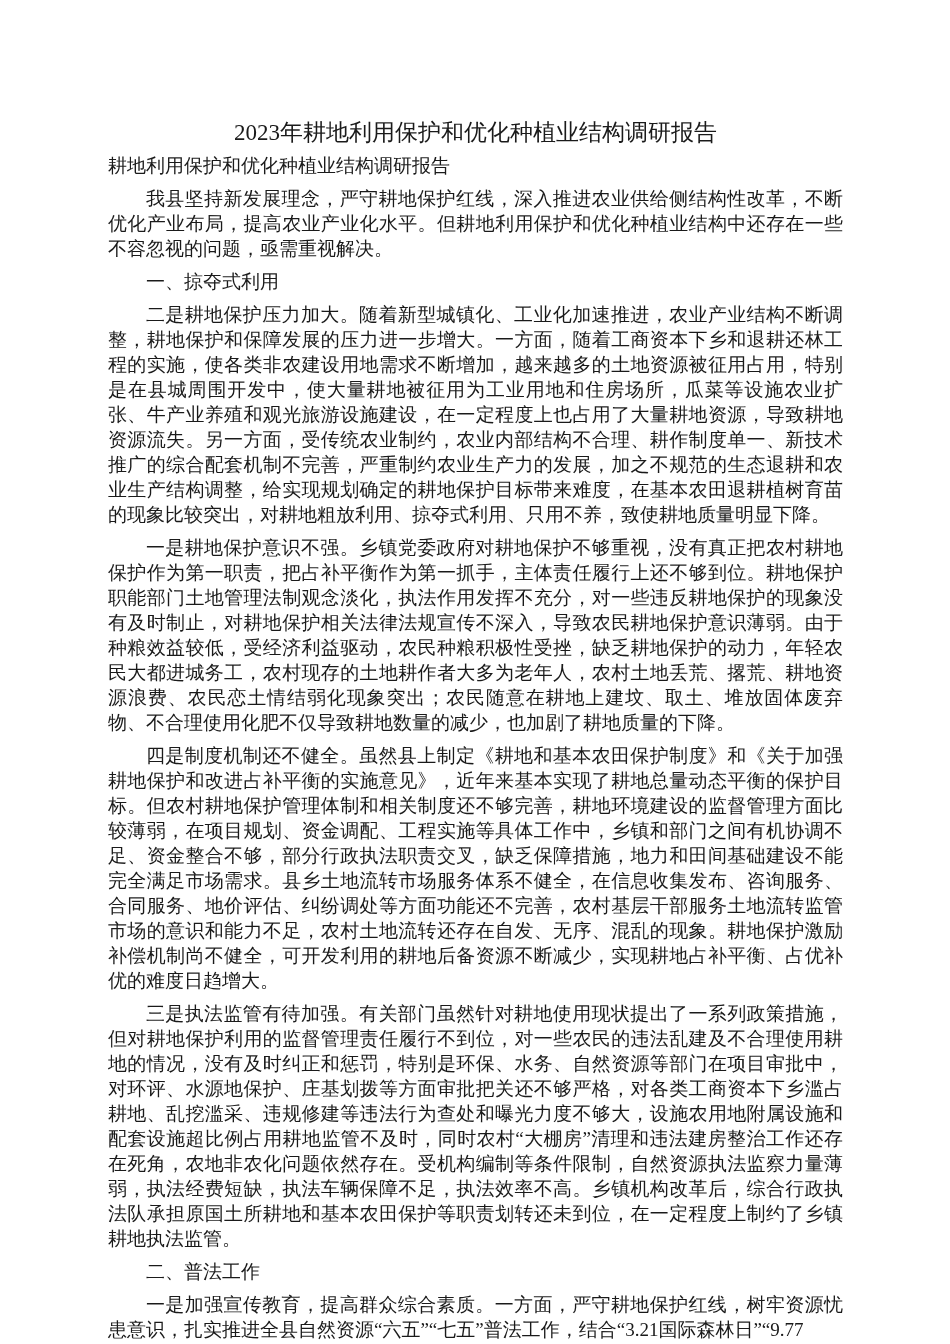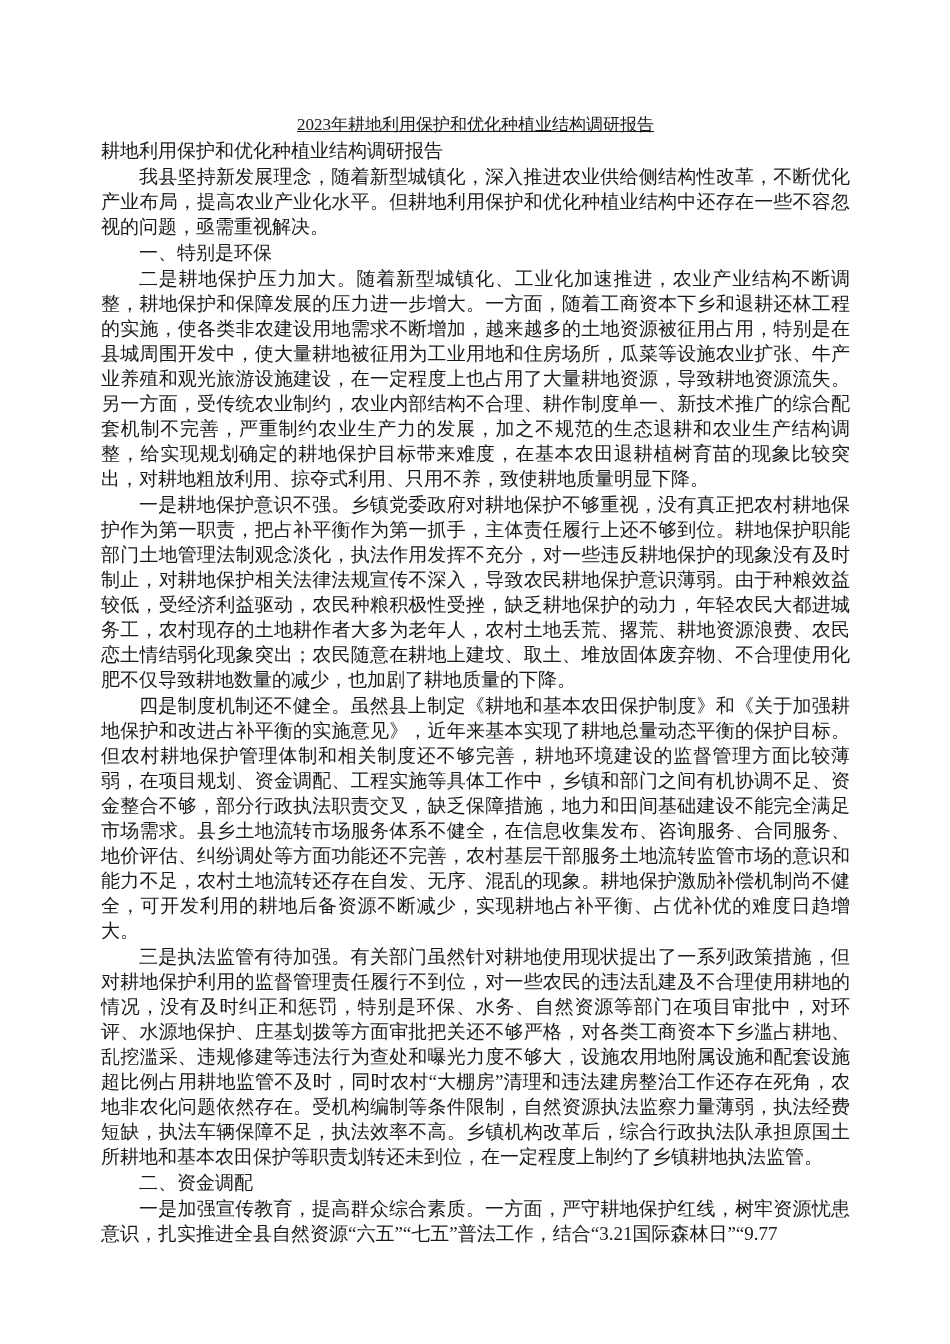--- a/index.html
+++ b/index.html
@@ -15,55 +15,54 @@
   }
   .page {
     box-sizing: border-box;
     width: 950px;
     height: 1344px;
     padding: 112px 99px 0 100px;
     background: #ffffff;
     overflow: hidden;
   }
   .doc-title {
-    margin: 0;
-    font-size: 17px;
+    margin: 8px;
+    font-size: 23px;
     line-height: 25px;
     font-weight: normal;
     text-align: center;
-    text-decoration: underline;
   }
   .doc-line {
-    margin: 1px;
+    margin: 8px;
     font-size: 19px;
     line-height: 25px;
     text-align: justify;
     text-justify: inter-character;
     word-break: break-all;
   }
   .indent {
     text-indent: 2em;
   }
 </style>
 </head>
 <body>
 
 <div class="page">
   <h1 class="doc-title">2023年耕地利用保护和优化种植业结构调研报告</h1>
 
   <p class="doc-line">耕地利用保护和优化种植业结构调研报告</p>
 
-  <p class="doc-line indent">我县坚持新发展理念，随着新型城镇化，深入推进农业供给侧结构性改革，不断优化产业布局，提高农业产业化水平。但耕地利用保护和优化种植业结构中还存在一些不容忽视的问题，亟需重视解决。</p>
+  <p class="doc-line indent">我县坚持新发展理念，严守耕地保护红线，深入推进农业供给侧结构性改革，不断优化产业布局，提高农业产业化水平。但耕地利用保护和优化种植业结构中还存在一些不容忽视的问题，亟需重视解决。</p>
 
-  <p class="doc-line indent">一、特别是环保</p>
+  <p class="doc-line indent">一、掠夺式利用</p>
 
   <p class="doc-line indent">二是耕地保护压力加大。随着新型城镇化、工业化加速推进，农业产业结构不断调整，耕地保护和保障发展的压力进一步增大。一方面，随着工商资本下乡和退耕还林工程的实施，使各类非农建设用地需求不断增加，越来越多的土地资源被征用占用，特别是在县城周围开发中，使大量耕地被征用为工业用地和住房场所，瓜菜等设施农业扩张、牛产业养殖和观光旅游设施建设，在一定程度上也占用了大量耕地资源，导致耕地资源流失。另一方面，受传统农业制约，农业内部结构不合理、耕作制度单一、新技术推广的综合配套机制不完善，严重制约农业生产力的发展，加之不规范的生态退耕和农业生产结构调整，给实现规划确定的耕地保护目标带来难度，在基本农田退耕植树育苗的现象比较突出，对耕地粗放利用、掠夺式利用、只用不养，致使耕地质量明显下降。</p>
 
   <p class="doc-line indent">一是耕地保护意识不强。乡镇党委政府对耕地保护不够重视，没有真正把农村耕地保护作为第一职责，把占补平衡作为第一抓手，主体责任履行上还不够到位。耕地保护职能部门土地管理法制观念淡化，执法作用发挥不充分，对一些违反耕地保护的现象没有及时制止，对耕地保护相关法律法规宣传不深入，导致农民耕地保护意识薄弱。由于种粮效益较低，受经济利益驱动，农民种粮积极性受挫，缺乏耕地保护的动力，年轻农民大都进城务工，农村现存的土地耕作者大多为老年人，农村土地丢荒、撂荒、耕地资源浪费、农民恋土情结弱化现象突出；农民随意在耕地上建坟、取土、堆放固体废弃物、不合理使用化肥不仅导致耕地数量的减少，也加剧了耕地质量的下降。</p>
 
   <p class="doc-line indent">四是制度机制还不健全。虽然县上制定《耕地和基本农田保护制度》和《关于加强耕地保护和改进占补平衡的实施意见》，近年来基本实现了耕地总量动态平衡的保护目标。但农村耕地保护管理体制和相关制度还不够完善，耕地环境建设的监督管理方面比较薄弱，在项目规划、资金调配、工程实施等具体工作中，乡镇和部门之间有机协调不足、资金整合不够，部分行政执法职责交叉，缺乏保障措施，地力和田间基础建设不能完全满足市场需求。县乡土地流转市场服务体系不健全，在信息收集发布、咨询服务、合同服务、地价评估、纠纷调处等方面功能还不完善，农村基层干部服务土地流转监管市场的意识和能力不足，农村土地流转还存在自发、无序、混乱的现象。耕地保护激励补偿机制尚不健全，可开发利用的耕地后备资源不断减少，实现耕地占补平衡、占优补优的难度日趋增大。</p>
 
   <p class="doc-line indent">三是执法监管有待加强。有关部门虽然针对耕地使用现状提出了一系列政策措施，但对耕地保护利用的监督管理责任履行不到位，对一些农民的违法乱建及不合理使用耕地的情况，没有及时纠正和惩罚，特别是环保、水务、自然资源等部门在项目审批中，对环评、水源地保护、庄基划拨等方面审批把关还不够严格，对各类工商资本下乡滥占耕地、乱挖滥采、违规修建等违法行为查处和曝光力度不够大，设施农用地附属设施和配套设施超比例占用耕地监管不及时，同时农村“大棚房”清理和违法建房整治工作还存在死角，农地非农化问题依然存在。受机构编制等条件限制，自然资源执法监察力量薄弱，执法经费短缺，执法车辆保障不足，执法效率不高。乡镇机构改革后，综合行政执法队承担原国土所耕地和基本农田保护等职责划转还未到位，在一定程度上制约了乡镇耕地执法监管。</p>
 
-  <p class="doc-line indent">二、资金调配</p>
+  <p class="doc-line indent">二、普法工作</p>
 
   <p class="doc-line indent">一是加强宣传教育，提高群众综合素质。一方面，严守耕地保护红线，树牢资源忧患意识，扎实推进全县自然资源“六五”“七五”普法工作，结合“3.21国际森林日”“9.77</p>
 </div>
 
 </body></html>

